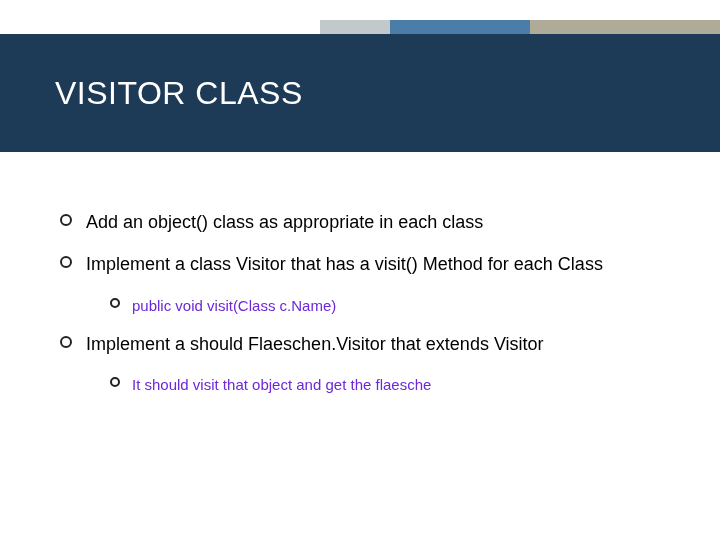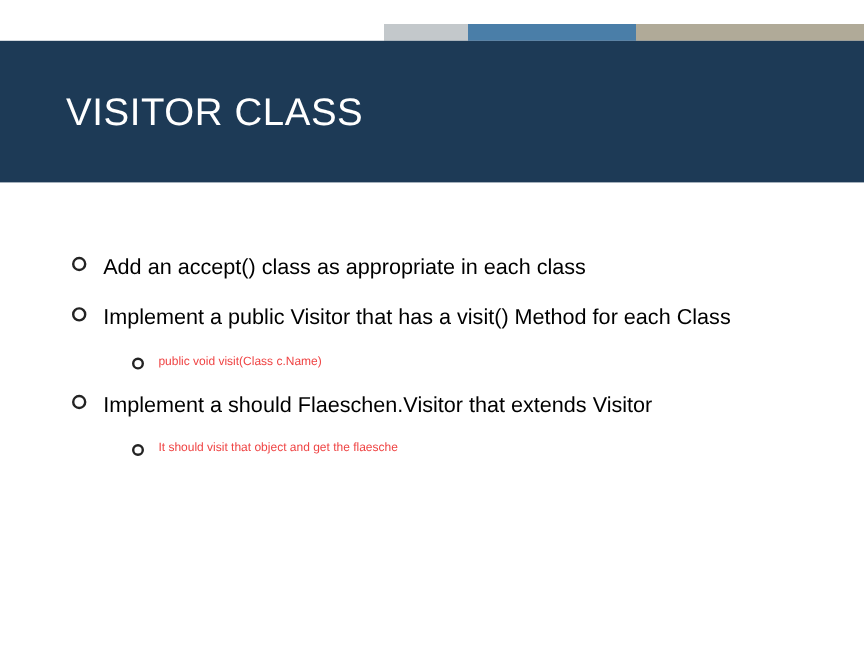--- a/index.html
+++ b/index.html
@@ -80,22 +80,22 @@
   }
   .bullet-level-2 .marker {
     flex: 0 0 auto;
     width: 10px; height: 10px;
     border: 2px solid #232323;
     border-radius: 50%;
     margin-top: 3px;
     margin-right: 12px;
   }
   .bullet-level-2 .text {
-    color: #ef4444;
-    font-size: 10px;
+    color: #6d28d9;
+    font-size: 15px;
     line-height: 1.4;
   }
 </style>
 </head>
 <body>
 
 <div class="slide">
 
   <div class="accent-bar">
     <div class="accent-seg seg-white"></div>
@@ -105,26 +105,26 @@
   </div>
 
   <div class="title-band">
     <div class="title-text">VISITOR CLASS</div>
   </div>
 
   <div class="content">
 
     <div class="bullet-level-1">
       <span class="marker"></span>
-      <span class="text">Add an accept() class as appropriate in each class</span>
+      <span class="text">Add an object() class as appropriate in each class</span>
     </div>
 
     <div class="bullet-level-1">
       <span class="marker"></span>
-      <span class="text">Implement a public Visitor that has a visit() Method for each Class</span>
+      <span class="text">Implement a class Visitor that has a visit() Method for each Class</span>
     </div>
 
     <div class="bullet-level-2">
       <span class="marker"></span>
       <span class="text">public void visit(Class c.Name)</span>
     </div>
 
     <div class="bullet-level-1">
       <span class="marker"></span>
       <span class="text">Implement a should Flaeschen.Visitor that extends Visitor</span>

